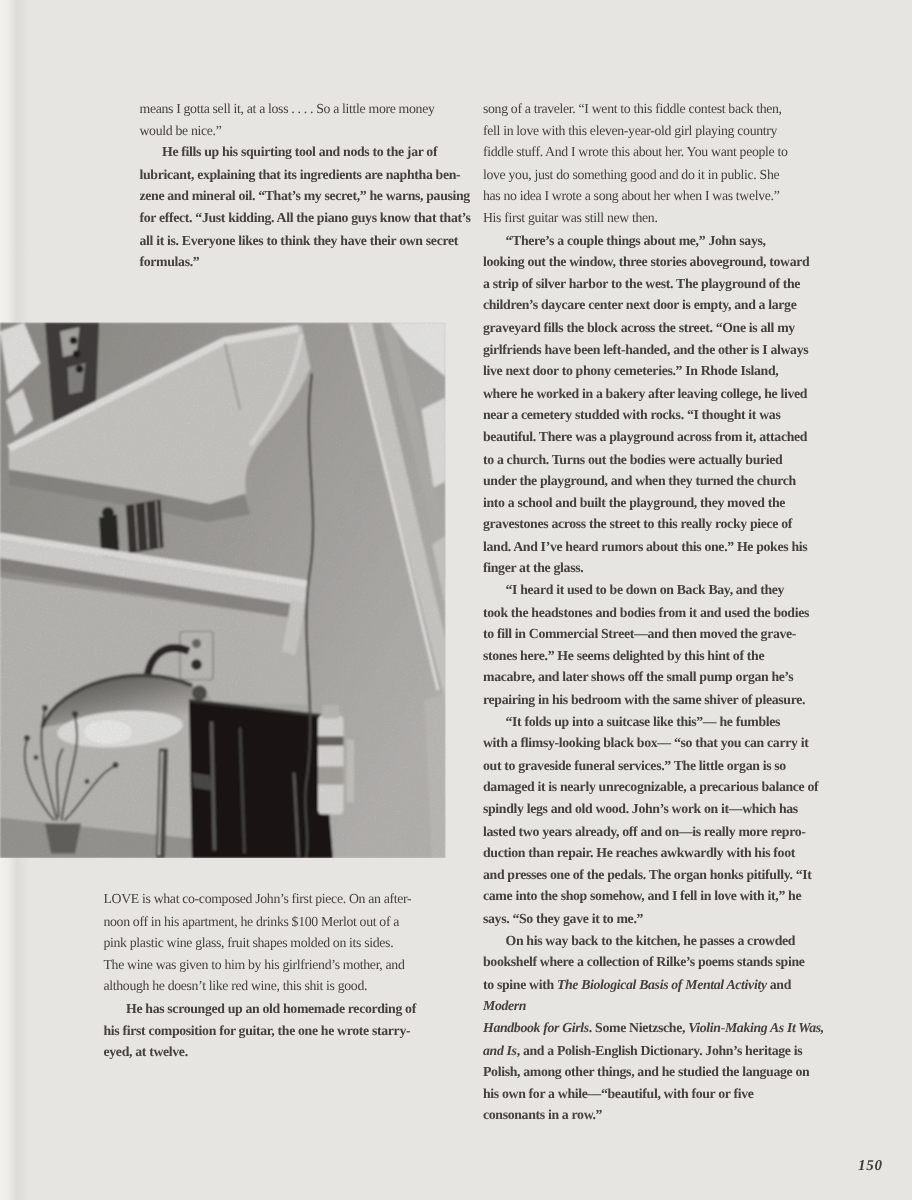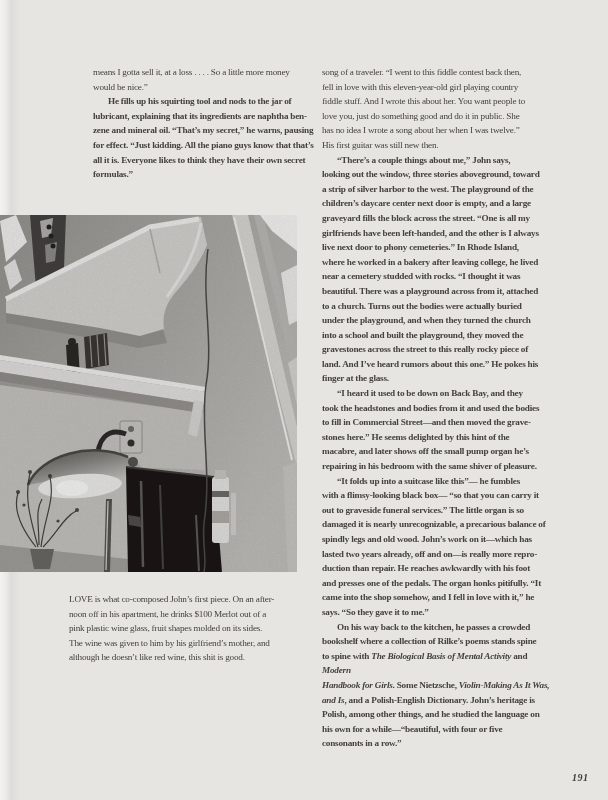--- a/index.html
+++ b/index.html
@@ -160,24 +160,25 @@
         </g>
 
         <path d="M208,34 C201,84 214,124 206,170 C200,214 212,258 204,308 C202,328 207,344 204,357" stroke="#4e4c48" stroke-width="1.5" fill="none"></path>
       </g>
       <rect width="297" height="357" filter="url(#grain)" opacity="0.1"></rect>
     </svg>
   </figure>
 
   <div class="col left-bottom">
     <p>LOVE is what co-composed John’s first piece. On an after-<br>noon off in his apartment, he drinks $100 Merlot out of a<br>pink plastic wine glass, fruit shapes molded on its sides.<br>The wine was given to him by his girlfriend’s mother, and<br>although he doesn’t like red wine, this shit is good.</p>
+    <p class="indent">He has scrounged up an old homemade recording of<br>his first composition for guitar, the one he wrote starry-<br>eyed, at twelve.</p>
   </div>
 
   <div class="col right-col">
     <p>song of a traveler. “I went to this fiddle contest back then,<br>fell in love with this eleven-year-old girl playing country<br>fiddle stuff. And I wrote this about her. You want people to<br>love you, just do something good and do it in public. She<br>has no idea I wrote a song about her when I was twelve.”<br>His first guitar was still new then.</p>
     <p class="indent">“There’s a couple things about me,” John says,<br>looking out the window, three stories aboveground, toward<br>a strip of silver harbor to the west. The playground of the<br>children’s daycare center next door is empty, and a large<br>graveyard fills the block across the street. “One is all my<br>girlfriends have been left-handed, and the other is I always<br>live next door to phony cemeteries.” In Rhode Island,<br>where he worked in a bakery after leaving college, he lived<br>near a cemetery studded with rocks. “I thought it was<br>beautiful. There was a playground across from it, attached<br>to a church. Turns out the bodies were actually buried<br>under the playground, and when they turned the church<br>into a school and built the playground, they moved the<br>gravestones across the street to this really rocky piece of<br>land. And I’ve heard rumors about this one.” He pokes his<br>finger at the glass.</p>
     <p class="indent">“I heard it used to be down on Back Bay, and they<br>took the headstones and bodies from it and used the bodies<br>to fill in Commercial Street—and then moved the grave-<br>stones here.” He seems delighted by this hint of the<br>macabre, and later shows off the small pump organ he’s<br>repairing in his bedroom with the same shiver of pleasure.</p>
     <p class="indent">“It folds up into a suitcase like this”— he fumbles<br>with a flimsy-looking black box— “so that you can carry it<br>out to graveside funeral services.” The little organ is so<br>damaged it is nearly unrecognizable, a precarious balance of<br>spindly legs and old wood. John’s work on it—which has<br>lasted two years already, off and on—is really more repro-<br>duction than repair. He reaches awkwardly with his foot<br>and presses one of the pedals. The organ honks pitifully. “It<br>came into the shop somehow, and I fell in love with it,” he<br>says. “So they gave it to me.”</p>
     <p class="indent">On his way back to the kitchen, he passes a crowded<br>bookshelf where a collection of Rilke’s poems stands spine<br>to spine with <i>The Biological Basis of Mental Activity</i> and <i>Modern</i><br><i>Handbook for Girls</i>. Some Nietzsche, <i>Violin-Making As It Was,</i><br><i>and Is</i>, and a Polish-English Dictionary. John’s heritage is<br>Polish, among other things, and he studied the language on<br>his own for a while—“beautiful, with four or five<br>consonants in a row.”</p>
   </div>
 
-  <div class="page-number">191</div>
+  <div class="page-number">150</div>
 </div>
 
 </body></html>

